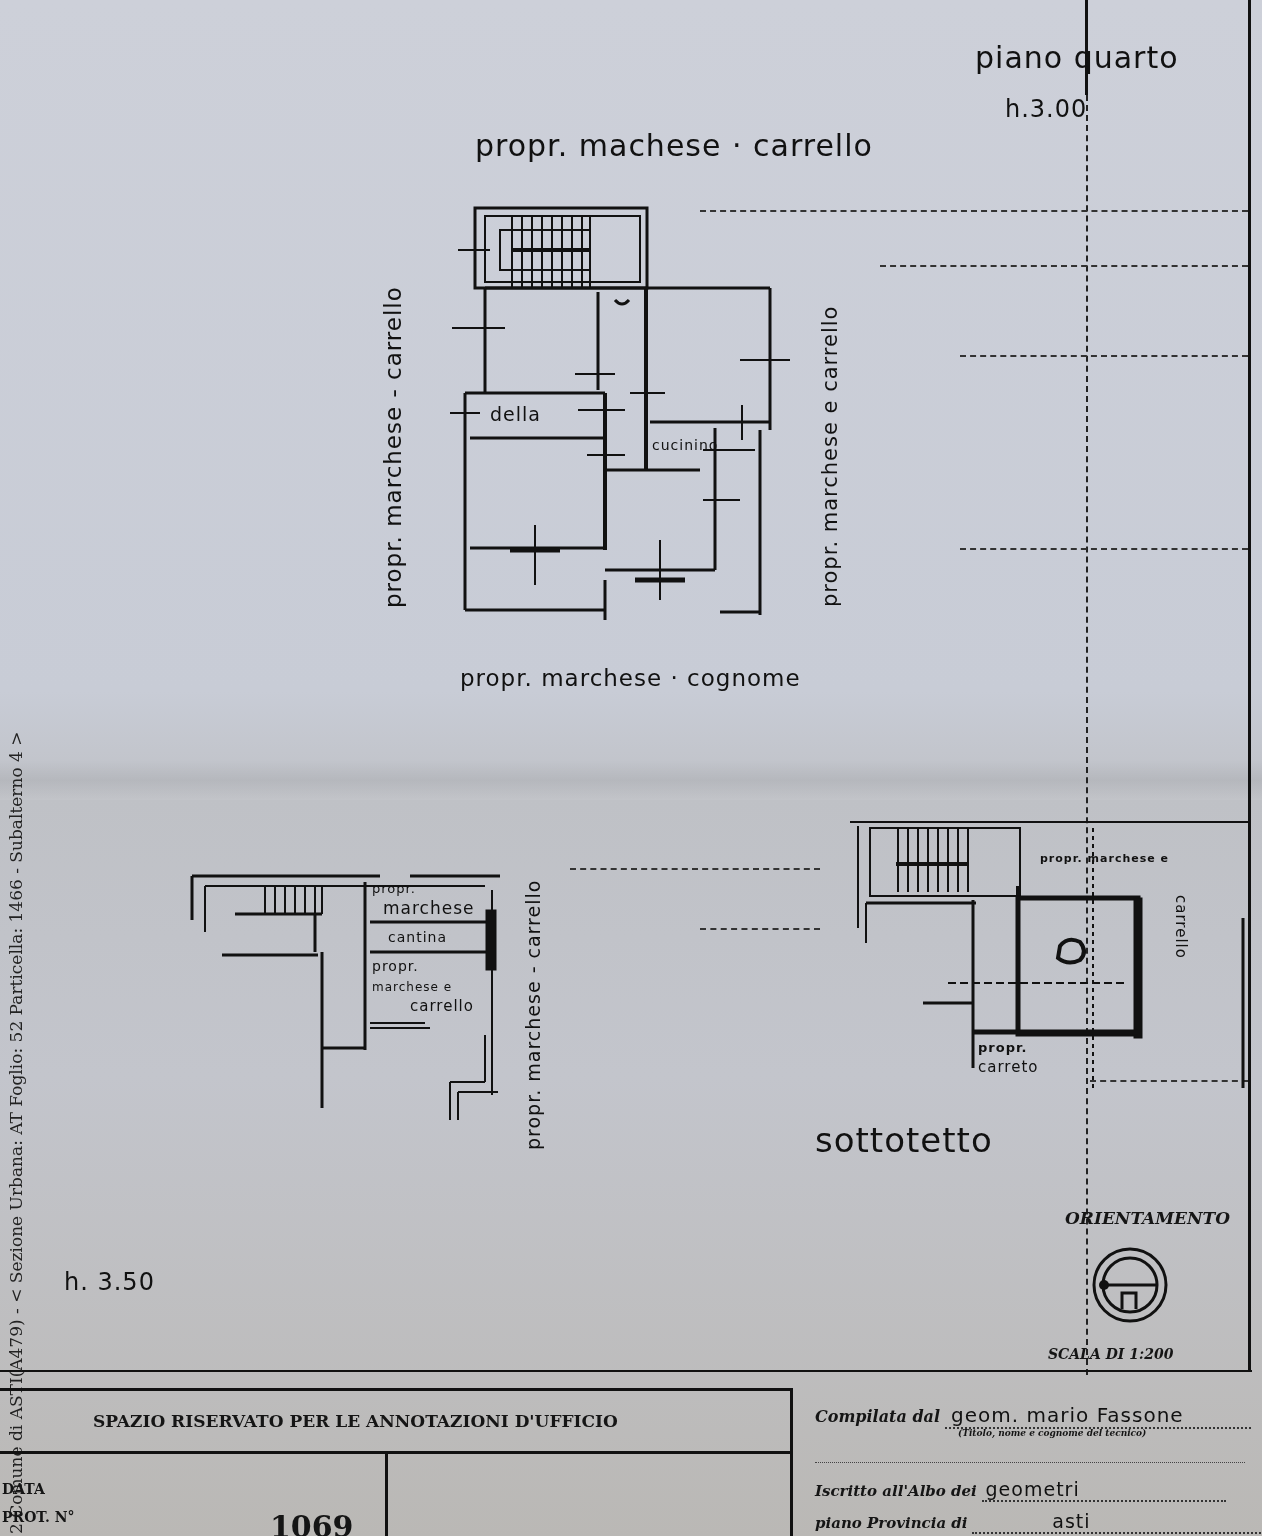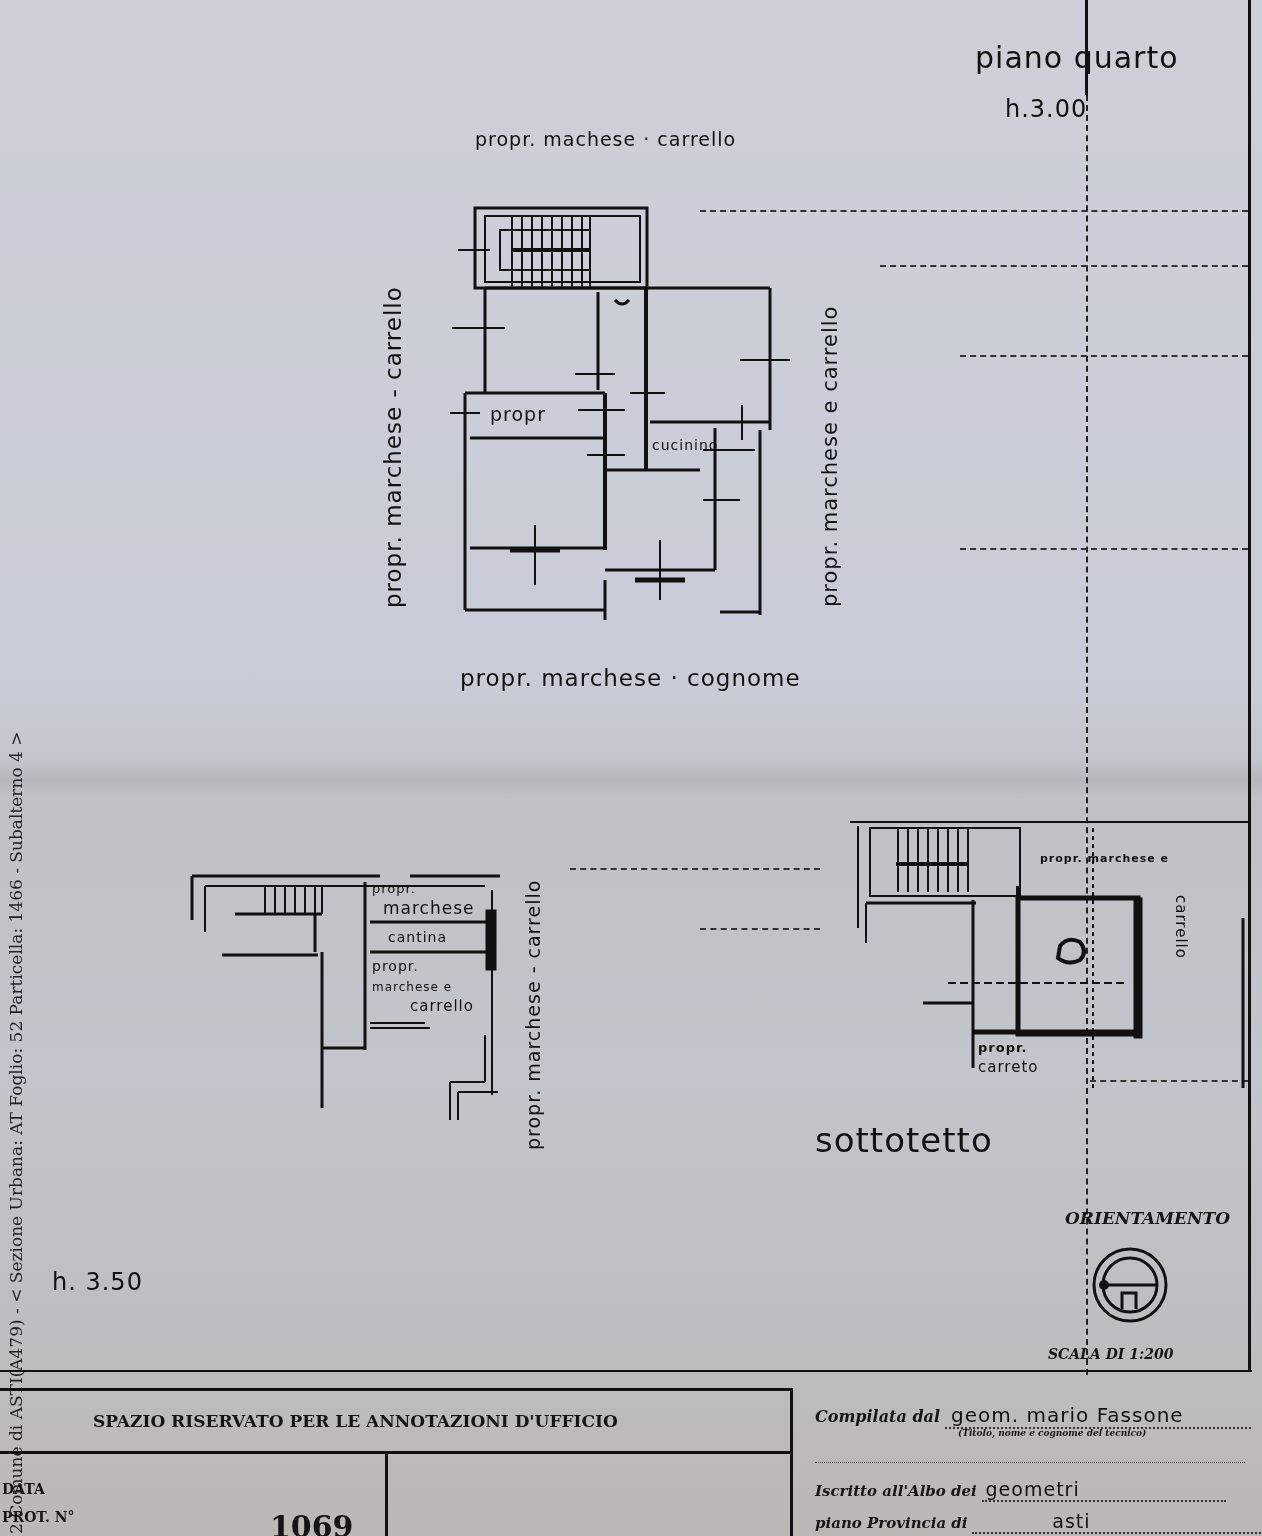--- a/index.html
+++ b/index.html
@@ -42,21 +42,21 @@
   <div class="dash-h" style="left:960px; top:548px; width:288px;"></div>
   <div class="dash-h" style="left:570px; top:868px; width:250px;"></div>
   <div class="dash-h" style="left:700px; top:928px; width:120px;"></div>
   <div class="dash-h" style="left:1090px; top:1080px; width:158px;"></div>
 
   <div class="vert serif-b" style="left:6px; top:1534px; font-size:17px; font-weight:normal; color:#222;">2 Comune di ASTI(A479) - &lt; Sezione Urbana: AT Foglio: 52 Particella: 1466 - Subalterno 4 &gt;</div>
 
   <div class="abs hand" style="left:975px; top:40px; font-size:30px;">piano quarto</div>
   <div class="abs hand" style="left:1005px; top:95px; font-size:24px;">h.3.00</div>
 
-  <div class="abs hand" style="left:475px; top:128px; font-size:19px;">propr. machese · carrello</div>
+  <div class="abs hand" style="left:475px; top:128px; font-size:30px;">propr. machese · carrello</div>
   <div class="vert hand" style="left:380px; top:608px; font-size:23px;">propr. marchese - carrello</div>
   <div class="vert hand" style="left:818px; top:607px; font-size:21px;">propr. marchese e carrello</div>
   <div class="abs hand" style="left:460px; top:665px; font-size:23px;">propr. marchese · cognome</div>
 
   <div class="plan">
     <svg style="left:450px; top:200px;" width="340" height="420" viewBox="0 0 340 420" fill="none" stroke="#111">
       <rect x="25" y="8" width="172" height="80" stroke-width="3"></rect>
       <rect x="35" y="16" width="155" height="66" stroke-width="2"></rect>
       <g stroke-width="2">
         <line x1="62" y1="15" x2="62" y2="88"></line>
@@ -101,21 +101,21 @@
           <line x1="290" y1="160" x2="340" y2="160"></line>
         <line x1="0" y1="213" x2="30" y2="213"></line>
           <line x1="137" y1="255" x2="175" y2="255"></line>
         <line x1="253" y1="250" x2="305" y2="250"></line>
           <line x1="253" y1="300" x2="290" y2="300"></line>
         <line x1="85" y1="325" x2="85" y2="385"></line>
           <line x1="210" y1="340" x2="210" y2="400"></line>
         <line x1="292" y1="205" x2="292" y2="240"></line>
       </g>
     </svg>
-    <div class="abs hand" style="left:490px; top:403px; font-size:19px;">propr</div>
+    <div class="abs hand" style="left:490px; top:403px; font-size:19px;">della</div>
     <div class="abs hand" style="left:652px; top:437px; font-size:14px;">cucinino</div>
   </div>
 
   <div class="plan">
     <svg style="left:180px; top:860px;" width="320" height="260" viewBox="0 0 320 260" fill="none" stroke="#111">
       <line x1="12" y1="16" x2="200" y2="16" stroke-width="3"></line>
       <line x1="230" y1="16" x2="320" y2="16" stroke-width="3"></line>
       <line x1="12" y1="16" x2="12" y2="60" stroke-width="3"></line>
       <line x1="25" y1="26" x2="25" y2="72" stroke-width="2"></line>
       <line x1="25" y1="26" x2="305" y2="26" stroke-width="2"></line>
@@ -185,21 +185,21 @@
       <line x1="395" y1="100" x2="395" y2="270" stroke-width="3"></line>
     </svg>
     <div class="abs hand" style="left:1040px; top:852px; font-size:11px; font-weight:bold;">propr. marchese e</div>
     <div class="vert hand" style="left:1190px; top:895px; font-size:15px; transform:rotate(90deg);">carrello</div>
     <div class="abs hand" style="left:978px; top:1040px; font-size:13px; font-weight:bold;">propr.</div>
     <div class="abs hand" style="left:978px; top:1058px; font-size:15px;">carreto</div>
   </div>
 
   <div class="abs hand" style="left:815px; top:1120px; font-size:34px;">sottotetto</div>
 
-  <div class="abs hand" style="left:52px; top:1268px; font-size:24px;text-align:center;">h. 3.50</div>
+  <div class="abs hand" style="left:64px; top:1268px; font-size:24px;text-align:center;">h. 3.50</div>
 
   <div class="abs serif-bi" style="left:1045px; top:1208px; font-size:17px;margin-left:20px;">ORIENTAMENTO</div>
   <svg style="position:absolute; left:1090px; top:1245px;" width="80" height="80" viewBox="0 0 80 80">
     <circle cx="40" cy="40" r="36" fill="none" stroke="#111" stroke-width="3"></circle>
     <circle cx="40" cy="40" r="27" fill="none" stroke="#111" stroke-width="3"></circle>
     <line x1="13" y1="40" x2="67" y2="40" stroke="#111" stroke-width="3"></line>
     <path d="M32 64 V48 H46 V64" fill="none" stroke="#111" stroke-width="3"></path>
     <circle cx="14" cy="40" r="5" fill="#111"></circle>
   </svg>
   <div class="abs serif-bi" style="left:1048px; top:1346px; font-size:14px;">SCALA DI 1:200</div>

